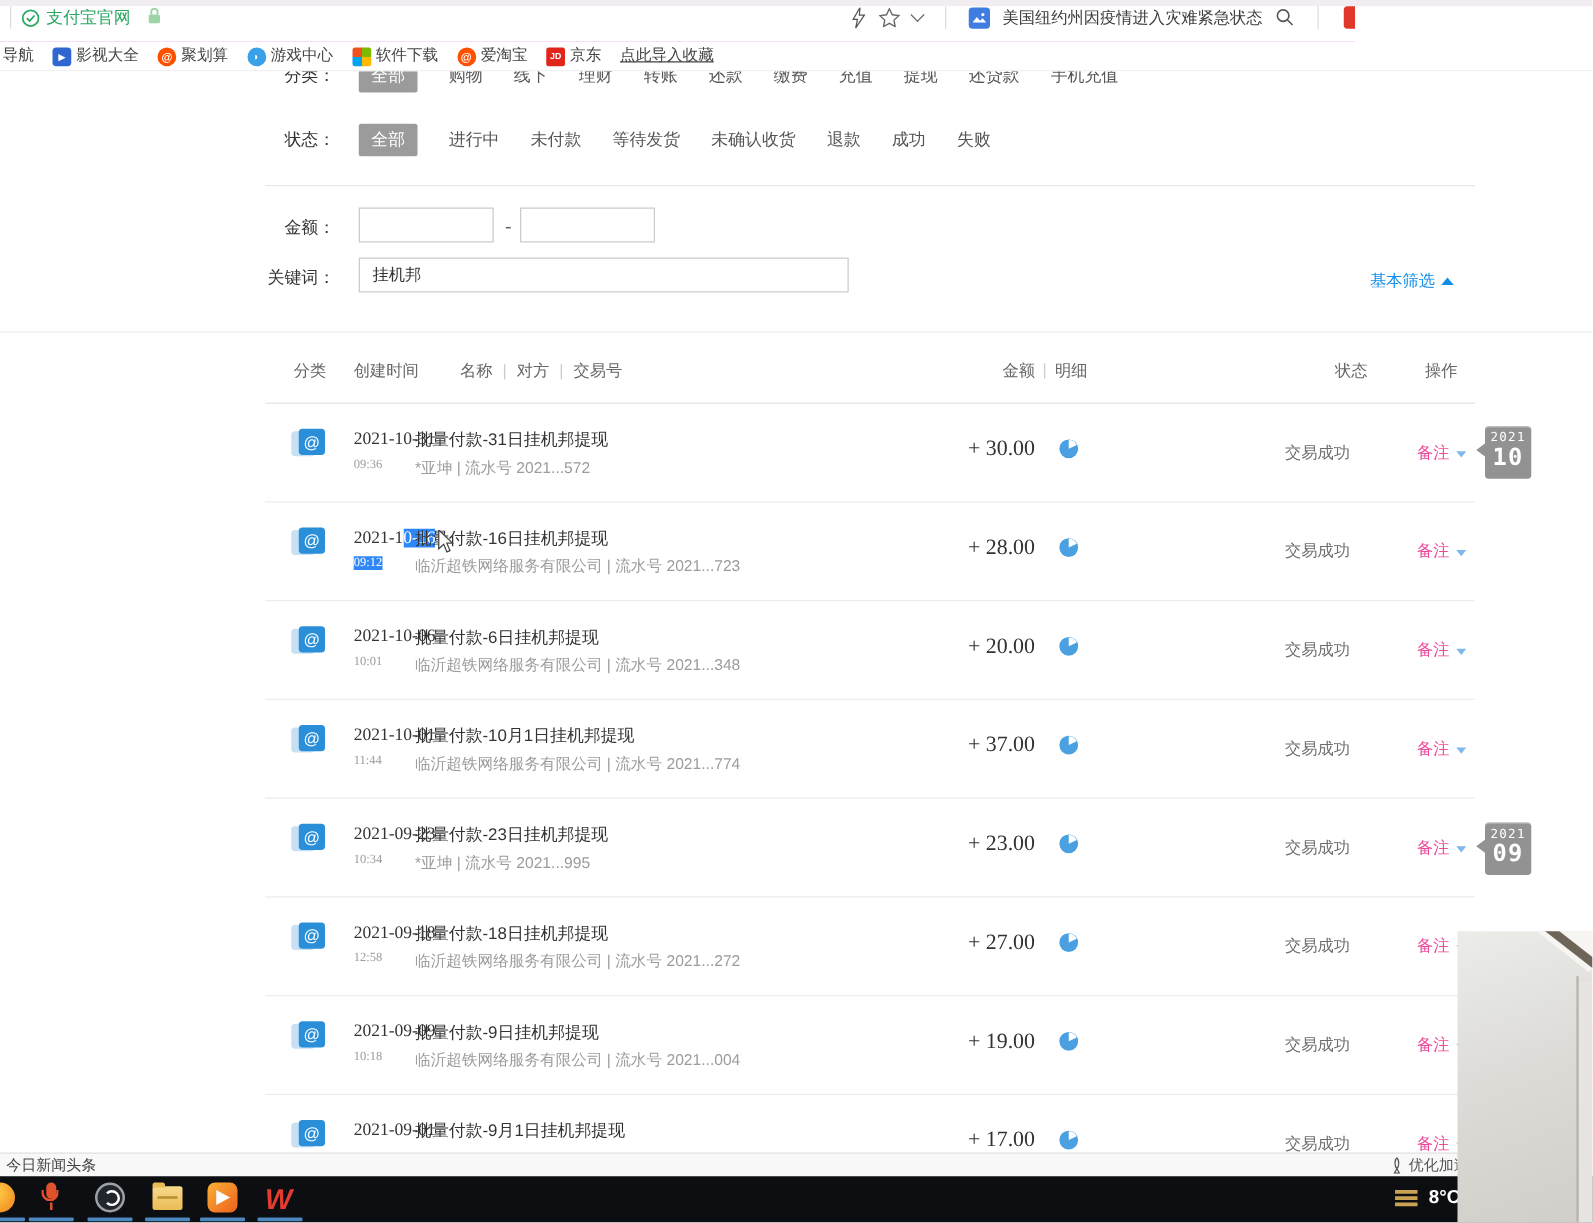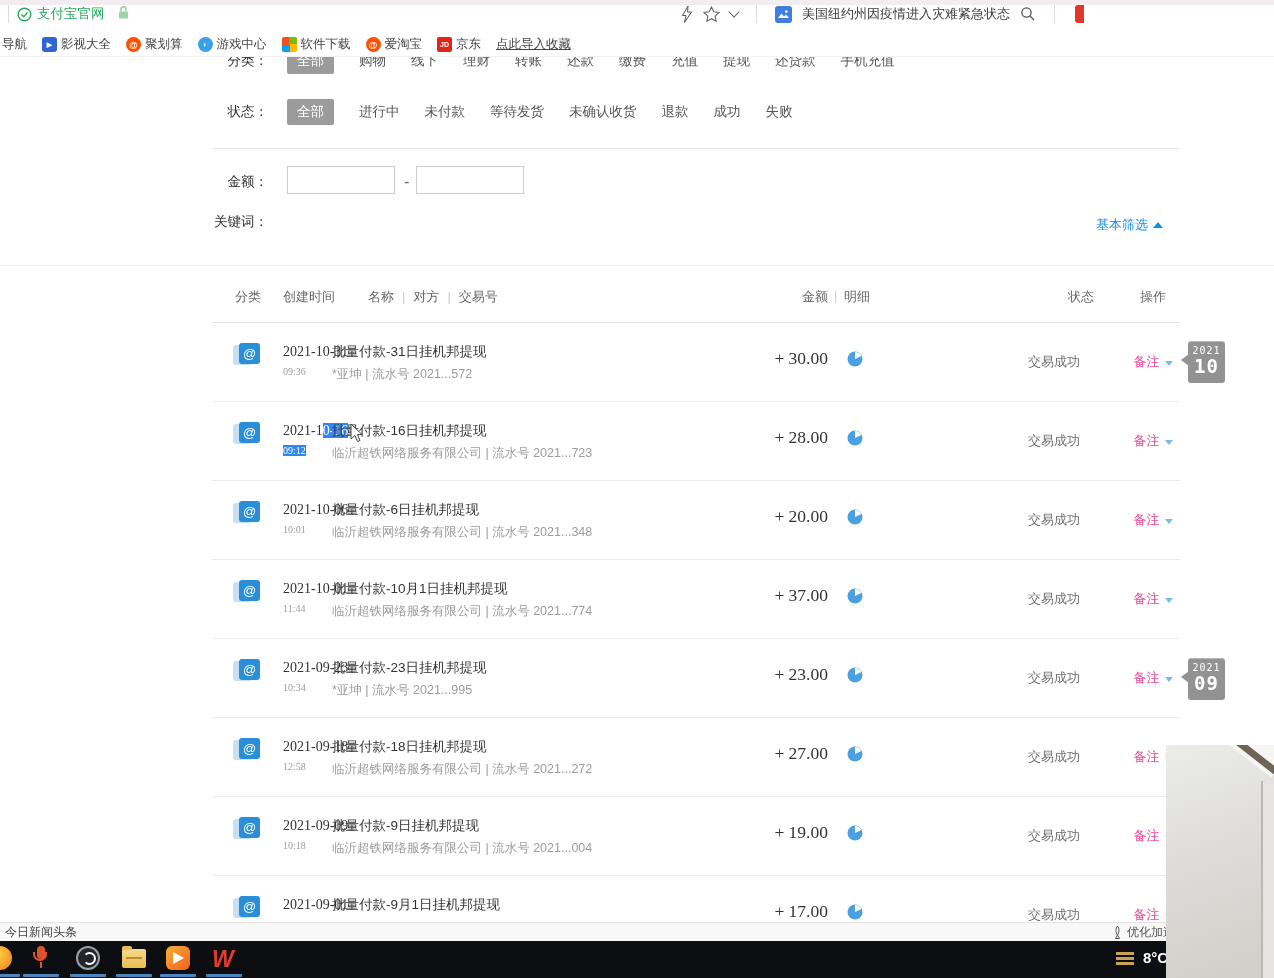--- a/index.html
+++ b/index.html
@@ -16,21 +16,21 @@
   #urltext{font-size:14.5px;color:#7a7a7a;margin-left:10px;letter-spacing:.2px;}
   #urltext .dom{color:#1f1f1f;font-weight:bold;}
   #ab-right{margin-left:auto;display:flex;align-items:center;gap:10px;padding-right:0;}
   #newsicon{width:17px;height:17px;border-radius:3px;background:#3f7de0;display:flex;align-items:center;justify-content:center;}
   #newstext{font-size:13px;color:#3c3c3c;}
   .chev{width:7px;height:7px;border-right:1.5px solid #666;border-bottom:1.5px solid #666;transform:rotate(45deg);margin-top:-4px;}
   #redsliver{width:9px;height:18px;background:#e2382c;border-radius:3px 0 0 3px;margin-left:2px;}
 
   #bookmarkbar{top:33px;left:0;width:1274px;height:23px;background:#fff;border-bottom:1px solid #f1f1f1;
                display:flex;align-items:center;gap:15px;padding-left:2px;z-index:6;font-size:12.5px;color:#444;}
-  .bm{display:flex;align-items:center;gap:4px;cursor:pointer;white-space:nowrap;}
+  .bm{display:flex;align-items:flex-end;gap:4px;cursor:pointer;white-space:nowrap;}
   .bi{width:15px;height:15px;border-radius:3px;display:flex;align-items:center;justify-content:center;
       color:#fff;font-size:8px;font-weight:bold;flex:0 0 auto;}
   .bi-video{background:#2f66d0;} .bi-video::after{content:"▶";font-size:7px;}
   .bi-tao{background:#ff5000;border-radius:50%;} .bi-tao::after{content:"@";font-size:9px;}
   .bi-game{background:#3aa0e8;border-radius:50%;} .bi-game::after{content:"◗";font-size:8px;}
   .bi-soft{background:conic-gradient(#7fba00 0 90deg,#ffb900 0 180deg,#00a4ef 0 270deg,#f25022 0 360deg);border-radius:2px;}
   .bi-jd{background:#e1251b;border-radius:2px;} .bi-jd::after{content:"JD";font-size:7px;}
   .bm-import{text-decoration:underline;color:#444;}
 
   
@@ -228,20 +228,21 @@
   </div>
 
   <div class="hline" style="left:212px;top:92px;width:968px"></div>
 
   <div class="flabel abs" style="left:188px;top:117px">金额：</div>
   <input class="finput" style="left: 287px; top: 110px; width: 108px;">
   <span class="abs" style="left:404px;top:117px;color:#666">-</span>
   <input class="finput" style="left: 416px; top: 110px; width: 108px;">
 
   <div class="flabel abs" style="left:188px;top:157px">关键词：</div>
+  <input class="finput" style="left: 287px; top: 150px; width: 392px;" value="挂机邦">
 
   <div id="basicfilter">
     <span>基本筛选</span>
     <span class="tri-up"></span>
   </div>
 
   <div class="hline" style="left:0;top:209px;width:1274px;background:#eef0f2"></div>
 
   <div class="th" style="left:235px">分类</div>
   <div class="th" style="left:283px">创建时间</div>

